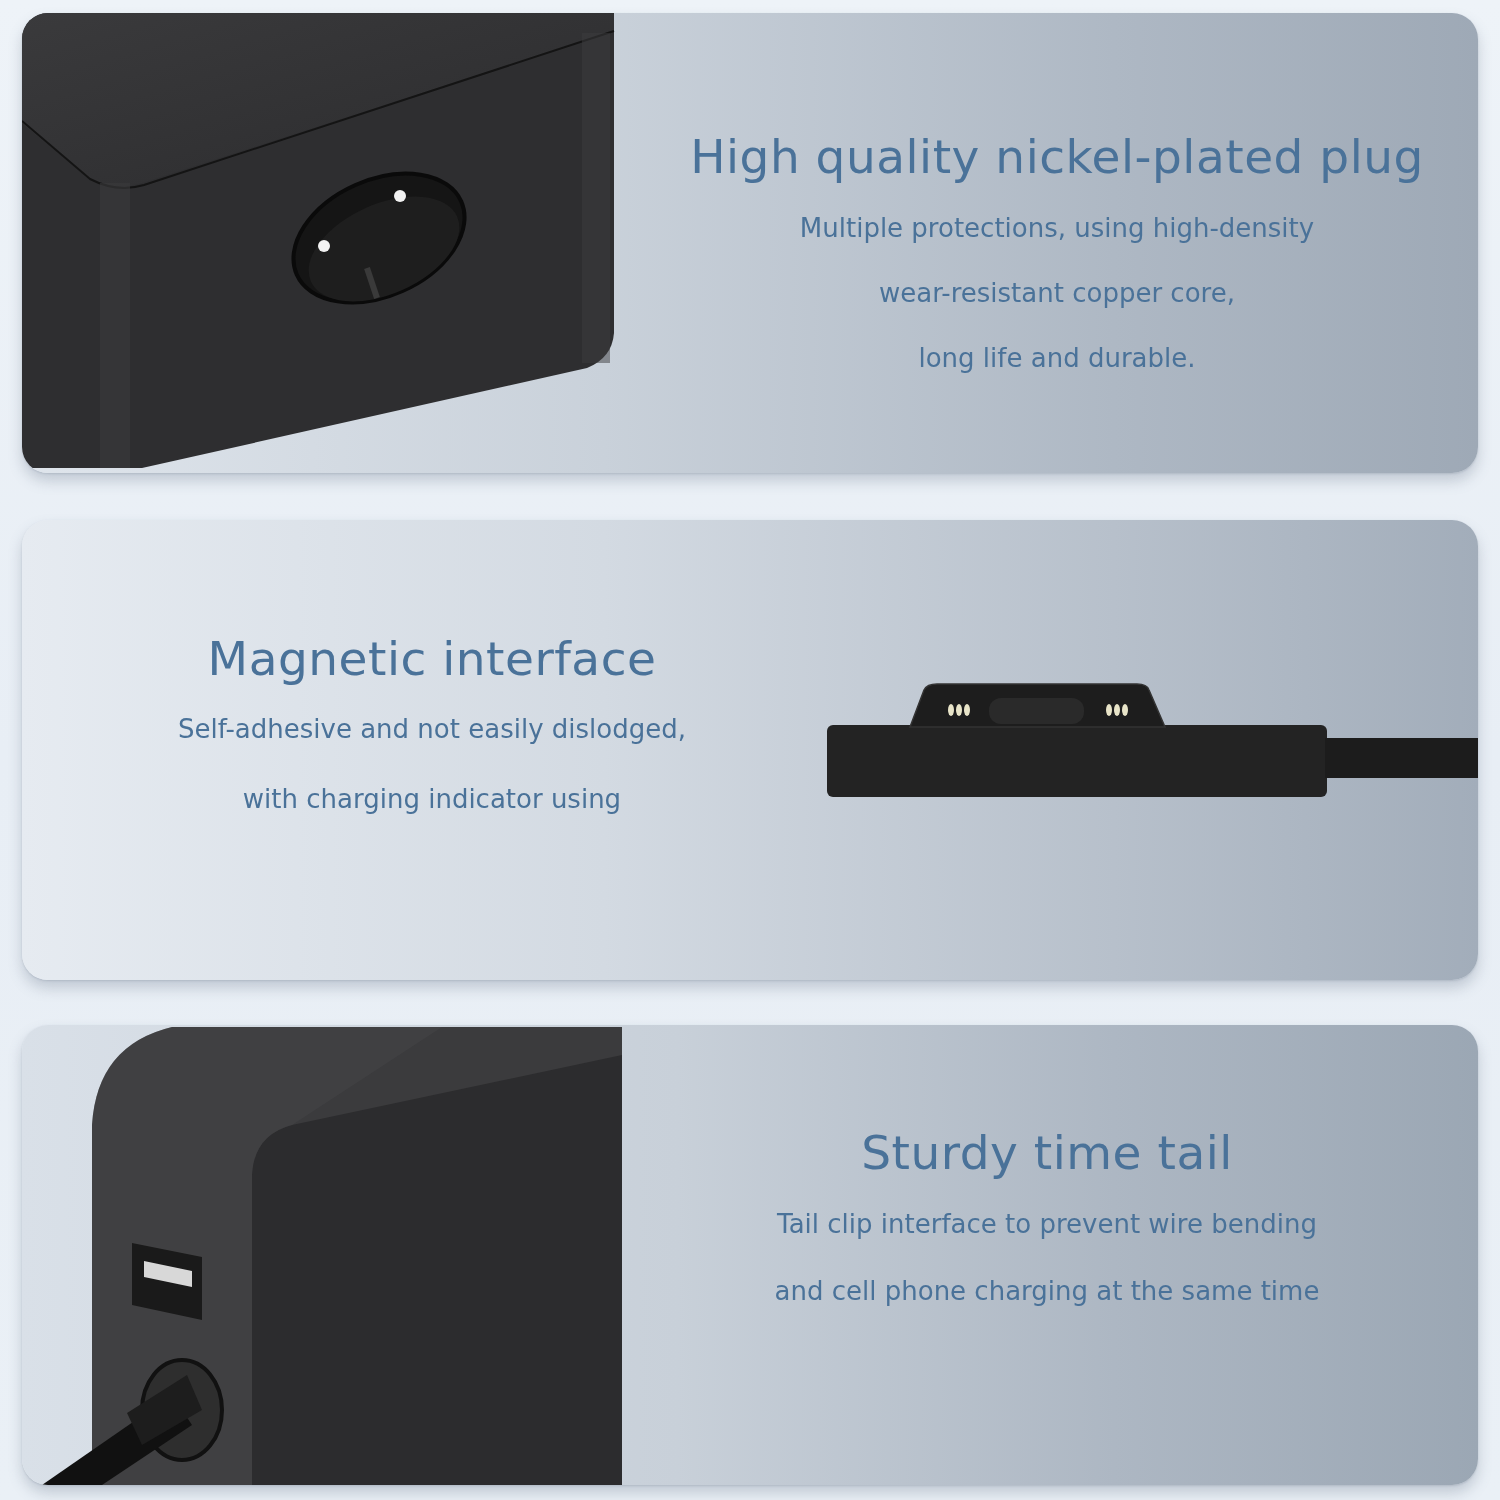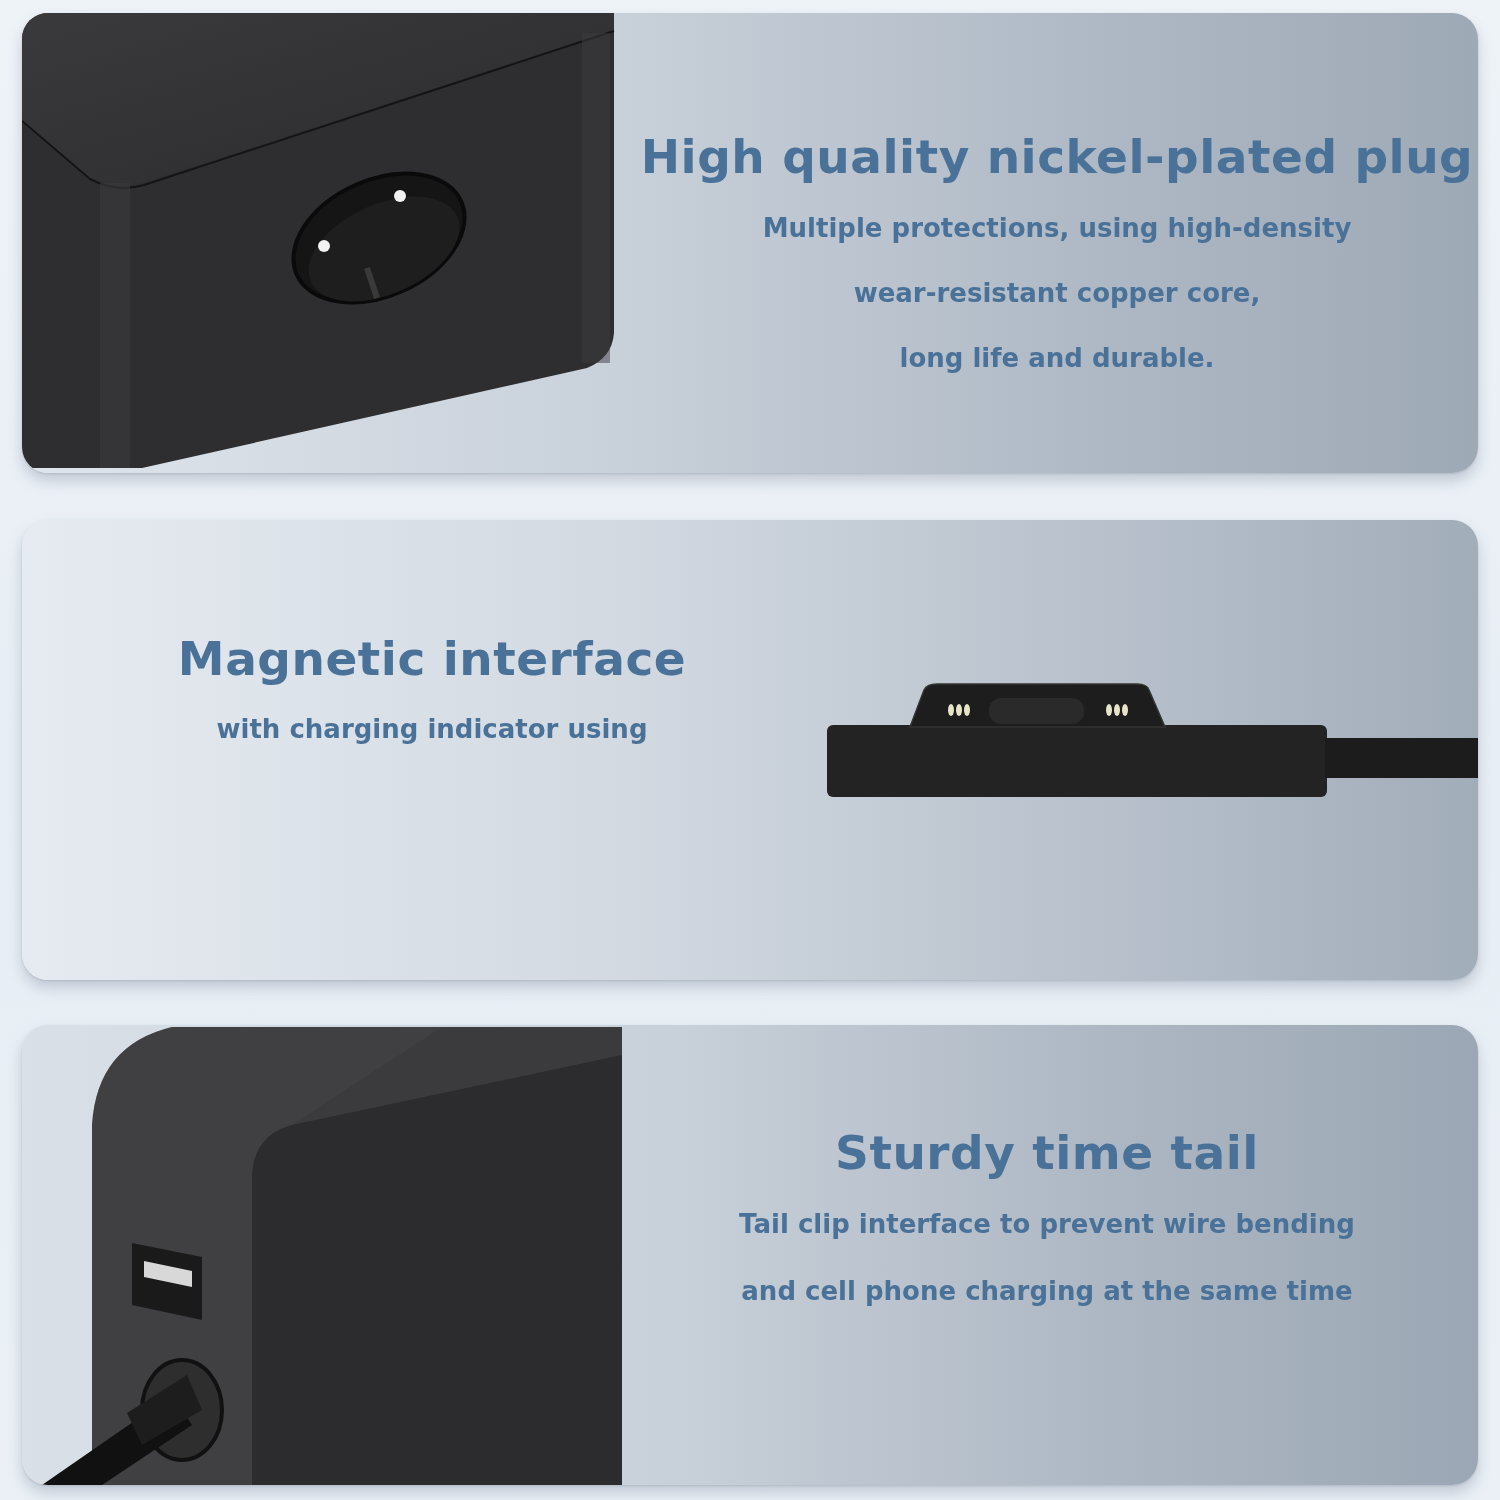--- a/index.html
+++ b/index.html
@@ -11,21 +11,21 @@
   }
   .panel {
     position: absolute; left: 22px; width: 1456px;
     border-radius: 26px; overflow: hidden;
     box-shadow: 0 8px 14px rgba(90,105,125,0.28), 0 1px 2px rgba(90,105,125,0.2);
   }
   #p1 { top: 13px; height: 460px; background: linear-gradient(90deg, #dfe5ec 0%, #c9d1da 40%, #aeb8c4 75%, #9ea9b6 100%); }
   #p2 { top: 520px; height: 460px; background: linear-gradient(90deg, #e6ebf1 0%, #d3dae2 40%, #b7c0cb 75%, #a2adba 100%); }
   #p3 { top: 1025px; height: 460px; background: linear-gradient(90deg, #d9e0e8 0%, #c8d0d9 45%, #adb7c3 75%, #9ba7b4 100%); }
 
-  .text { position: absolute; text-align: center; color: #4a7299; font-weight: bold; }
+  .text { position: absolute; text-align: center; color: #4a7299; font-weight: normal; }
   .title { font-size: 47px; letter-spacing: 0.5px; margin: 0; white-space: nowrap; }
   .line { font-size: 26px; margin: 0; white-space: nowrap; }
 
   #t1 { left: 610px; width: 850px; top: 105px; }
   #t1 .title { line-height: 78px; }
   #t1 .line { line-height: 65px; }
 
   #t2 { left: 0px; width: 820px; top: 104px; }
   #t2 .title { line-height: 70px; }
   #t2 .line { line-height: 70px; }
@@ -62,20 +62,21 @@
     <p class="title">High quality nickel-plated plug</p>
     <p class="line">Multiple protections, using high-density</p>
     <p class="line">wear-resistant copper core,</p>
     <p class="line">long life and durable.</p>
   </div>
 </div>
 
 <div class="panel" id="p2">
   <div class="text" id="t2">
     <p class="title">Magnetic interface</p>
+    <p class="line">Self-adhesive and not easily dislodged,</p>
     <p class="line">with charging indicator using</p>
   </div>
   <svg class="illus" width="660" height="140" style="left:805px;top:160px" viewBox="0 0 660 140">
     <rect x="0" y="45" width="500" height="72" rx="6" fill="#232323"></rect>
     <rect x="498" y="58" width="160" height="40" fill="#1c1c1c"></rect>
     <path d="M83 47 L97 10 Q100 4 110 4 L310 4 Q320 4 322 10 L338 47 Z" fill="#1d1d1d" stroke="#333" stroke-width="1.5"></path>
     <rect x="162" y="18" width="95" height="26" rx="12" fill="#2a2a2a"></rect>
     <g fill="#e8e4c8">
       <ellipse cx="124" cy="30" rx="3" ry="6"></ellipse>
         <ellipse cx="132" cy="30" rx="3" ry="6"></ellipse>

